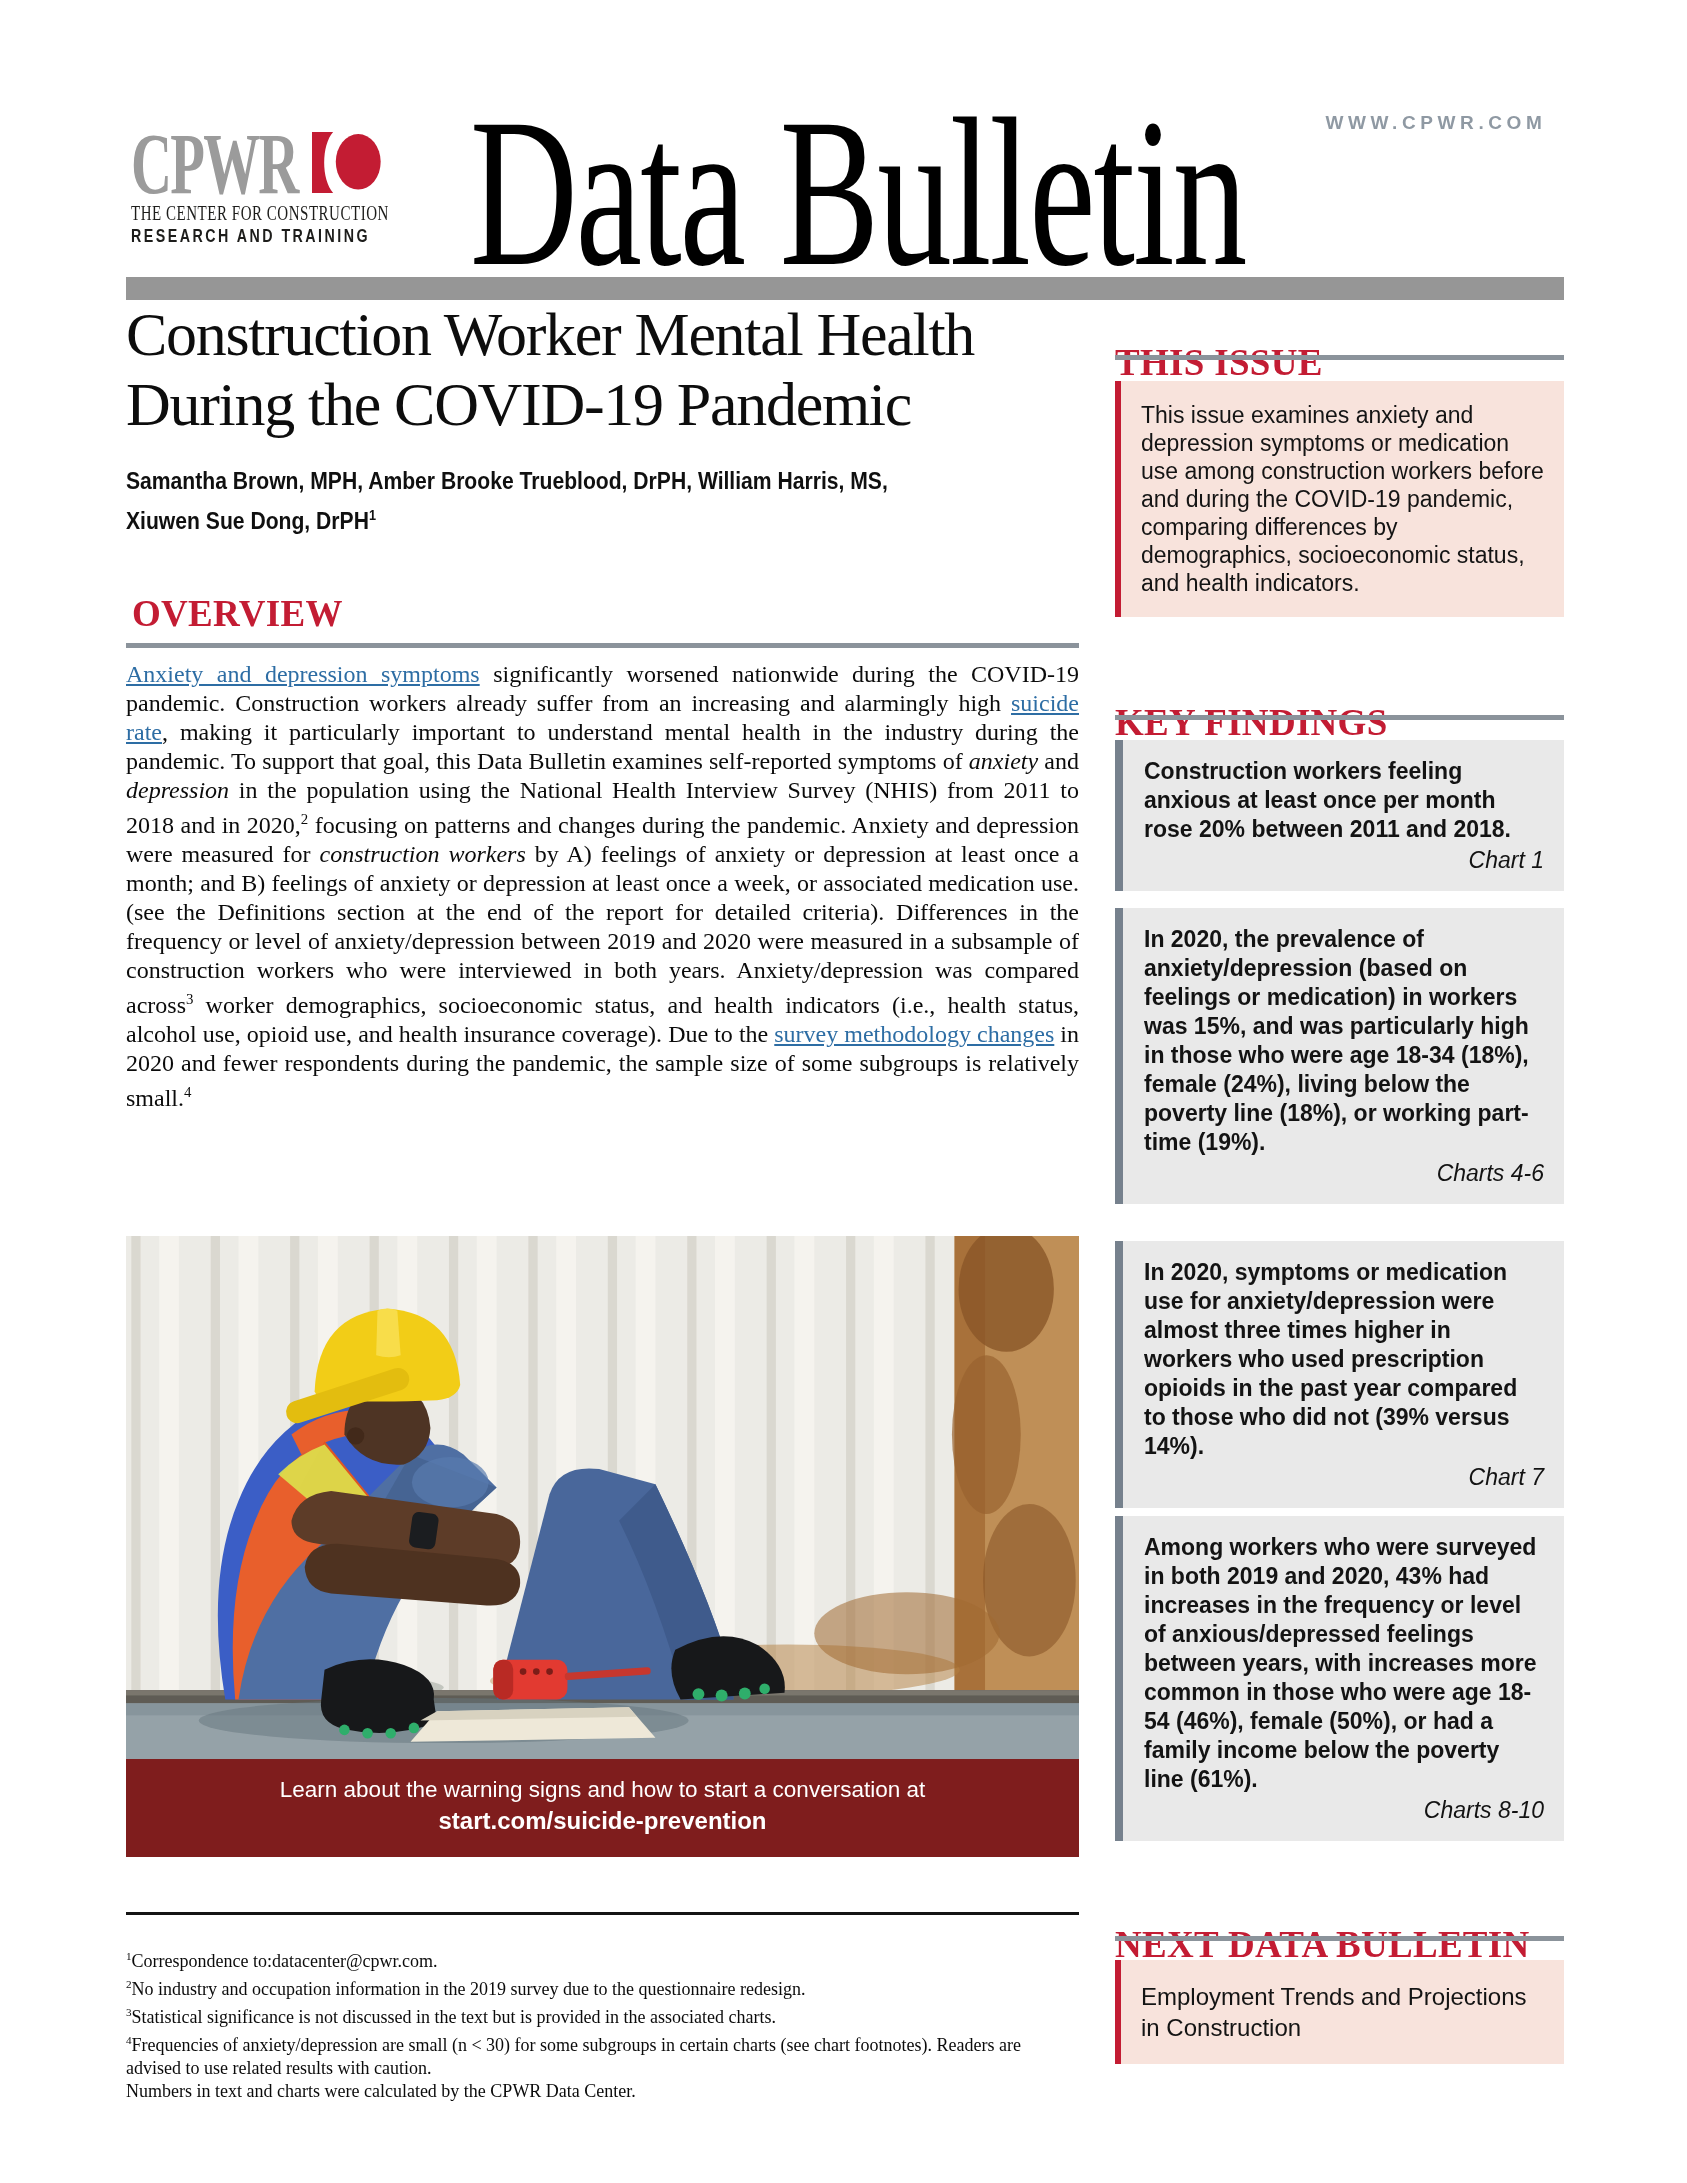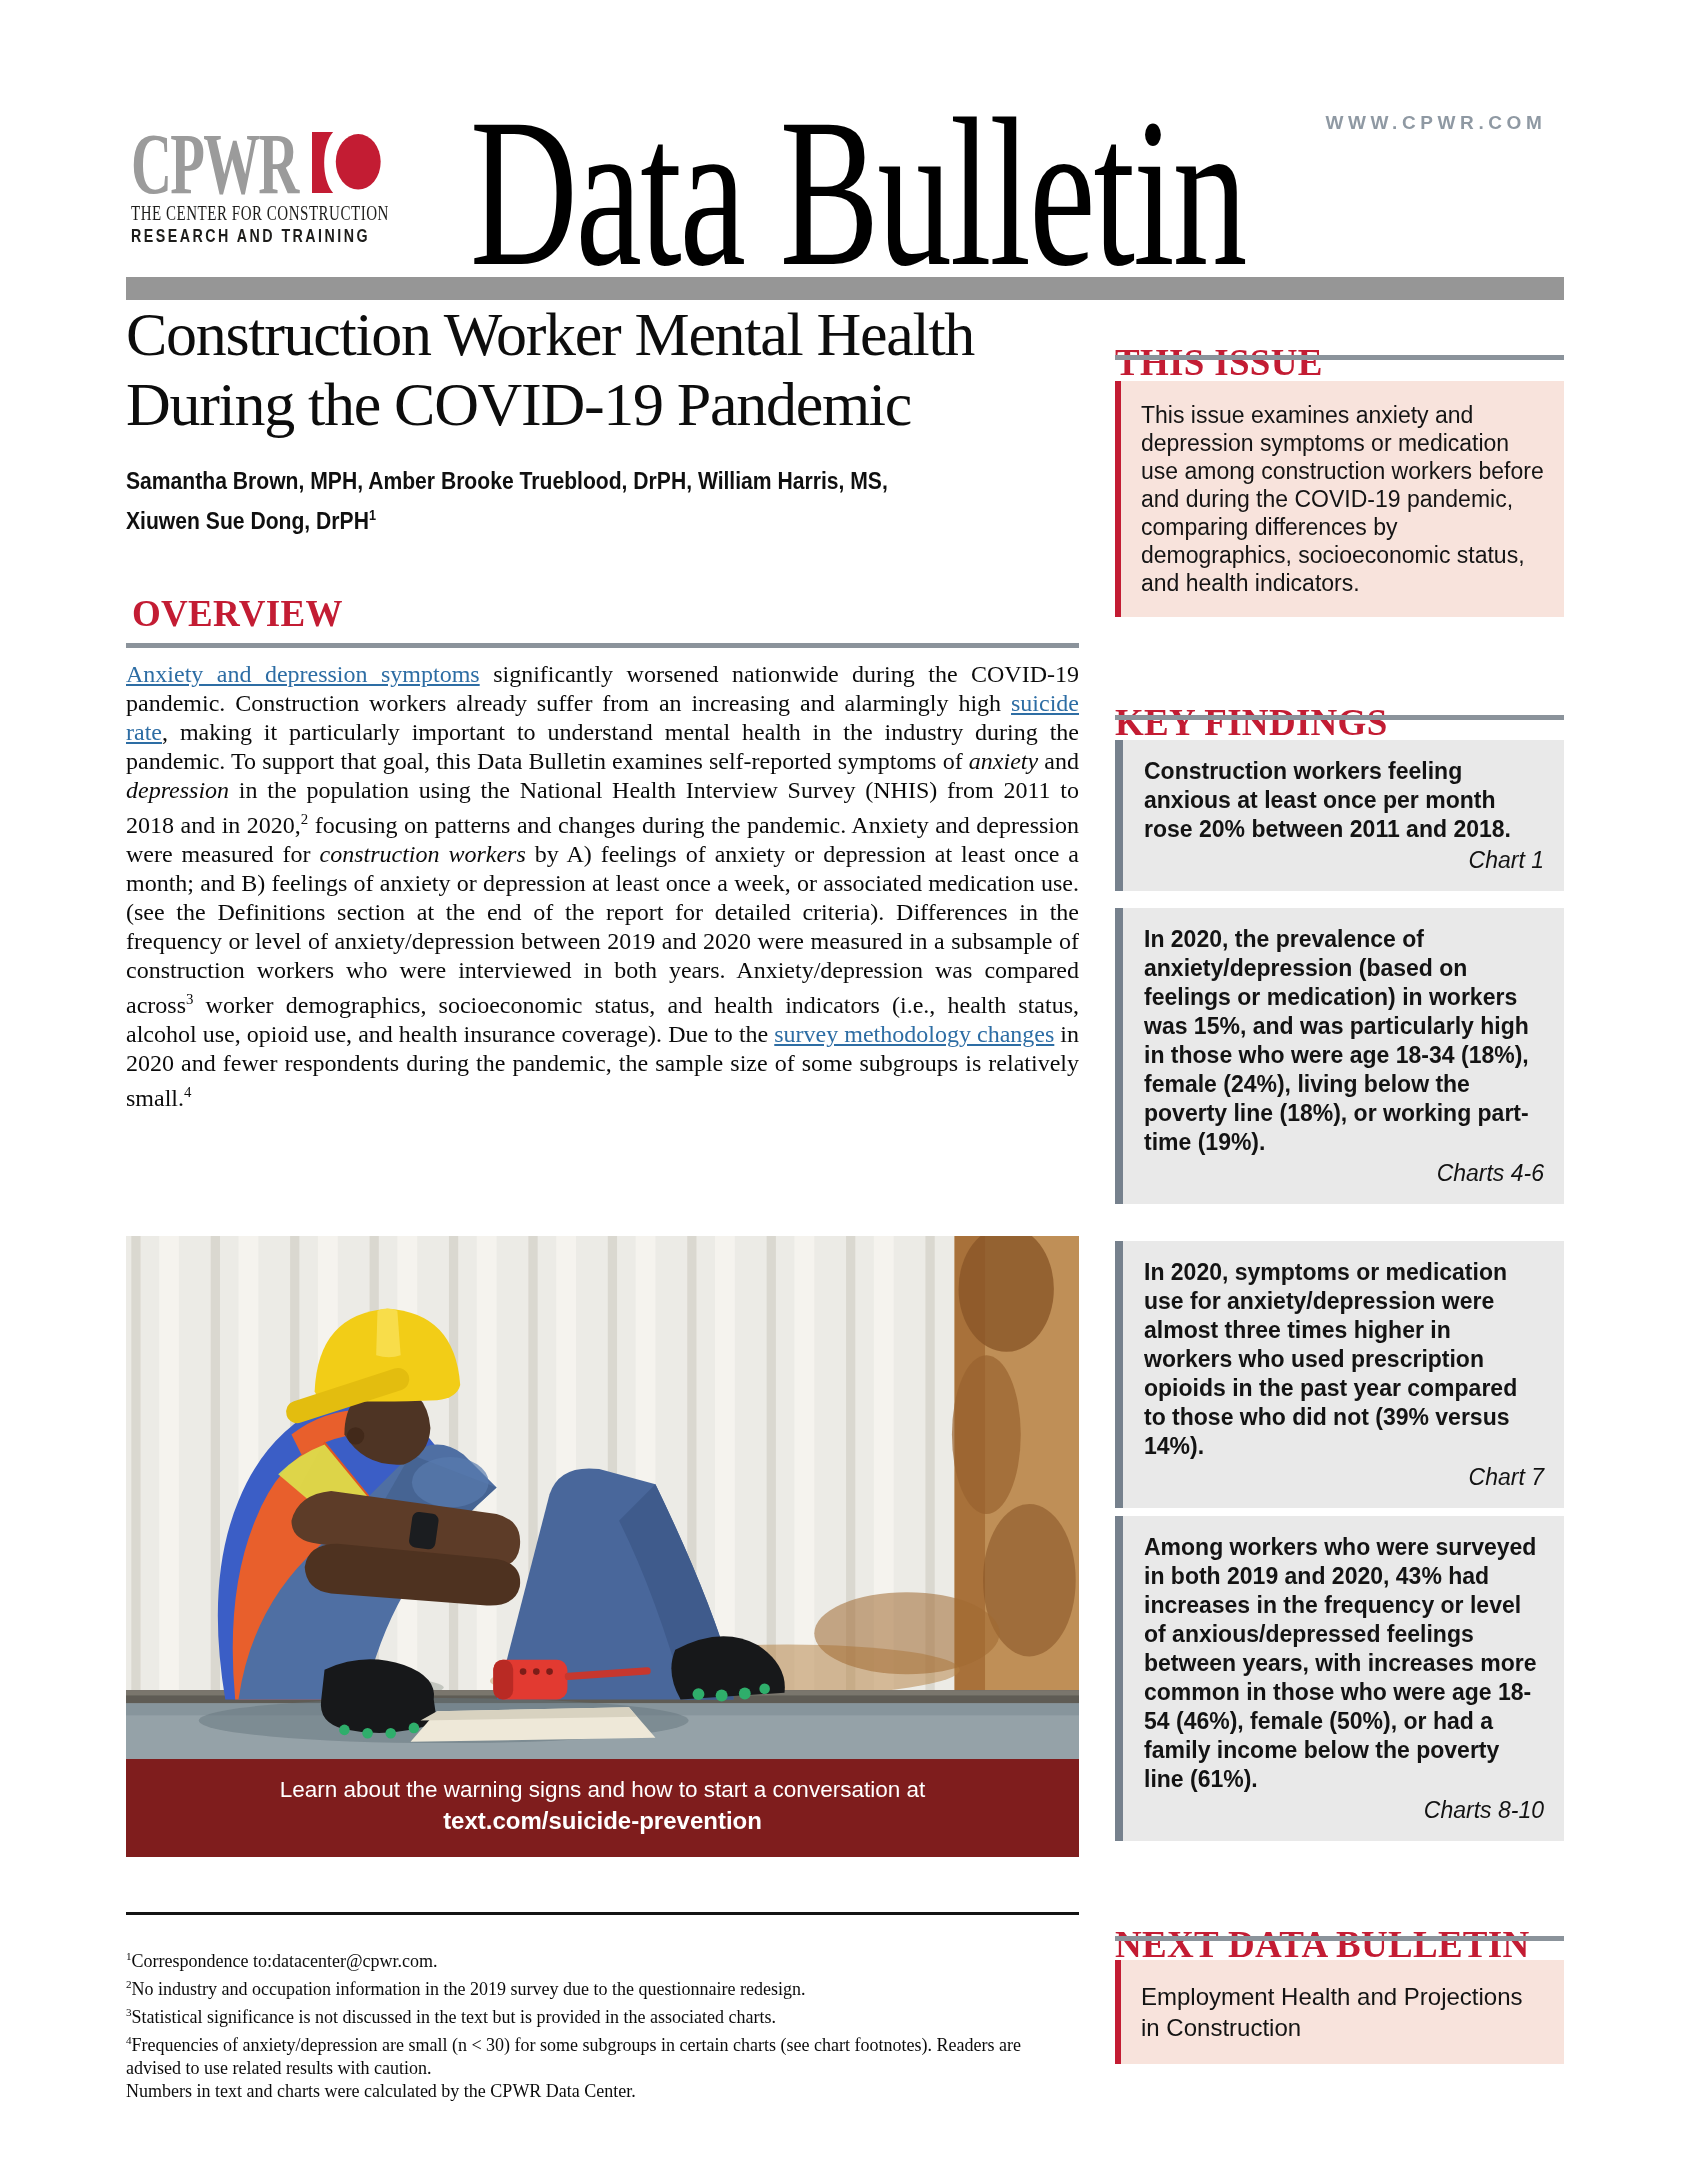--- a/index.html
+++ b/index.html
@@ -192,21 +192,21 @@
         <rect x="555" y="640" width="112" height="60" rx="16" fill="#e23a31"></rect>
         <rect x="555" y="640" width="30" height="60" rx="14" fill="#b92a24"></rect>
         <circle cx="600" cy="658" r="5" fill="#7b1d18"></circle>
           <circle cx="620" cy="658" r="5" fill="#7b1d18"></circle>
           <circle cx="640" cy="658" r="5" fill="#7b1d18"></circle>
         <rect x="663" y="660" width="130" height="11" rx="5" fill="#c6372e" transform="rotate(-4 663 665)"></rect>
       </g>
     </svg>
     <div class="photo-caption">
       <div class="cap1">Learn about the warning signs and how to start a conversation at</div>
-      <div class="cap2">text.com/suicide-prevention</div>
+      <div class="cap2">start.com/suicide-prevention</div>
     </div>
   </div>
 
   <div class="abs foot-rule"></div>
   <div class="abs footnotes">
     <p class="fn"><sup>1</sup><span>Correspondence to:datacenter@cpwr.com.</span></p>
     <p class="fn"><sup>2</sup><span>No industry and occupation information in the 2019 survey due to the questionnaire redesign.</span></p>
     <p class="fn"><sup>3</sup><span>Statistical significance is not discussed in the text but is provided in the associated charts.</span></p>
     <p class="fn"><sup>4</sup><span>Frequencies of anxiety/depression are small (n &lt; 30) for some subgroups in certain charts (see chart footnotes). Readers are advised to use related results with caution.</span></p>
     <p class="fn"><span>Numbers in text and charts were calculated by the CPWR Data Center.</span></p>
@@ -234,17 +234,17 @@
     <span class="kf-ref">Chart 7</span>
   </div>
   <div class="abs kf-box" style="top:1516px">
     <span>Among workers who were surveyed in both 2019 and 2020, 43% had increases in the frequency or level of anxious/depressed feelings between years, with increases more common in those who were age 18-54 (46%), female (50%), or had a family income below the poverty line (61%).</span>
     <span class="kf-ref">Charts 8-10</span>
   </div>
 
   <div class="abs sec-h sb-h nb-h">NEXT DATA BULLETIN</div>
   <div class="abs rule rule-r3"></div>
   <div class="abs pink-box pink2">
-    <span>Employment Health and Projections in Construction</span>
+    <span>Employment Trends and Projections in Construction</span>
   </div>
 
 </div>
 
 
 </body></html>

